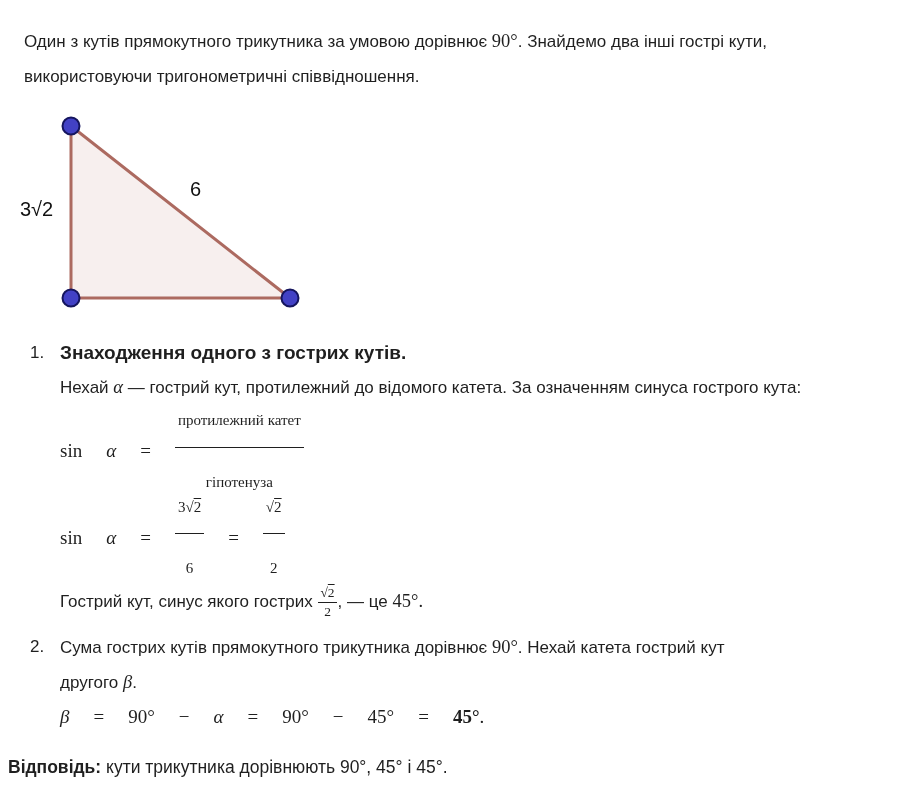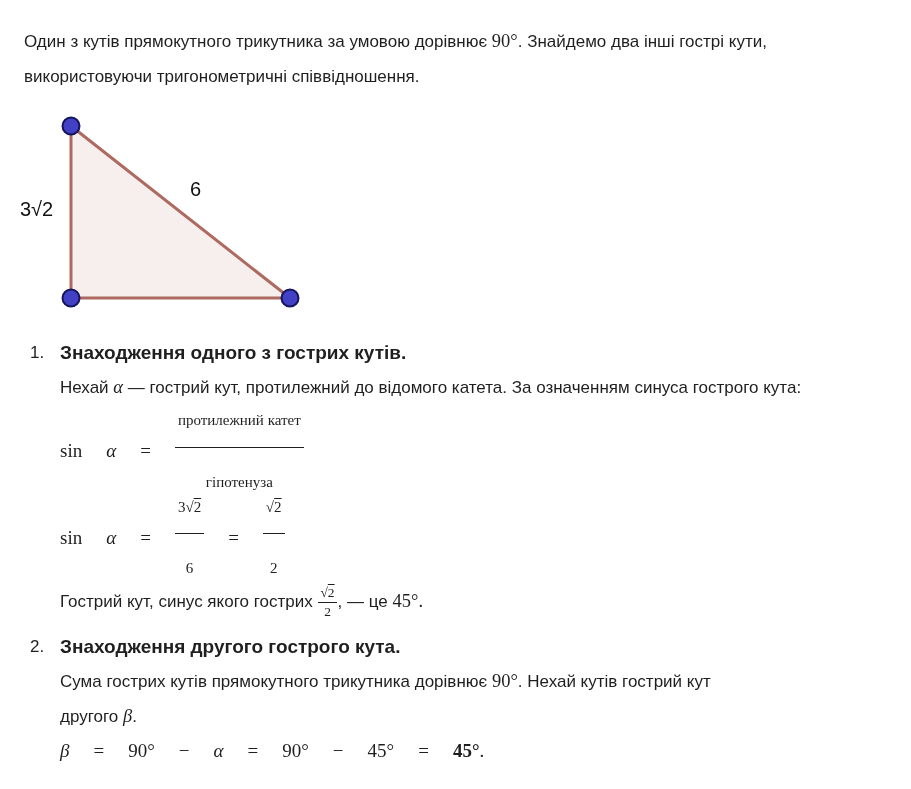--- a/index.html
+++ b/index.html
@@ -112,23 +112,22 @@
         <p><span>Гострий кут, синус якого гострих</span>
           <span class="ifrac"><span class="num"><span>√</span><span class="vinc">2</span></span><span class="den">2</span></span><span>, — це</span>
           <span class="math">45°.</span></p>
 
       </div>
     </div>
 
     <div class="step">
       <div class="step-num">2.</div>
       <div class="step-body">
-        <h3 class="step-title">Знаходження другого гострого кута.</h3>
 
-        <p><span>Сума гострих кутів прямокутного трикутника дорівнює </span><span class="math">90°</span><span>. Нехай кутів гострий кут</span><br><span>другого </span><span class="math it">β</span><span>.</span></p>
+        <p><span>Сума гострих кутів прямокутного трикутника дорівнює </span><span class="math">90°</span><span>. Нехай катета гострий кут</span><br><span>другого </span><span class="math it">β</span><span>.</span></p>
 
         <div class="formula">
           <span class="it">β</span>
           <span>=</span>
           <span>90°</span>
           <span>−</span>
           <span class="it">α</span>
           <span>=</span>
           <span>90°</span>
           <span>−</span>

